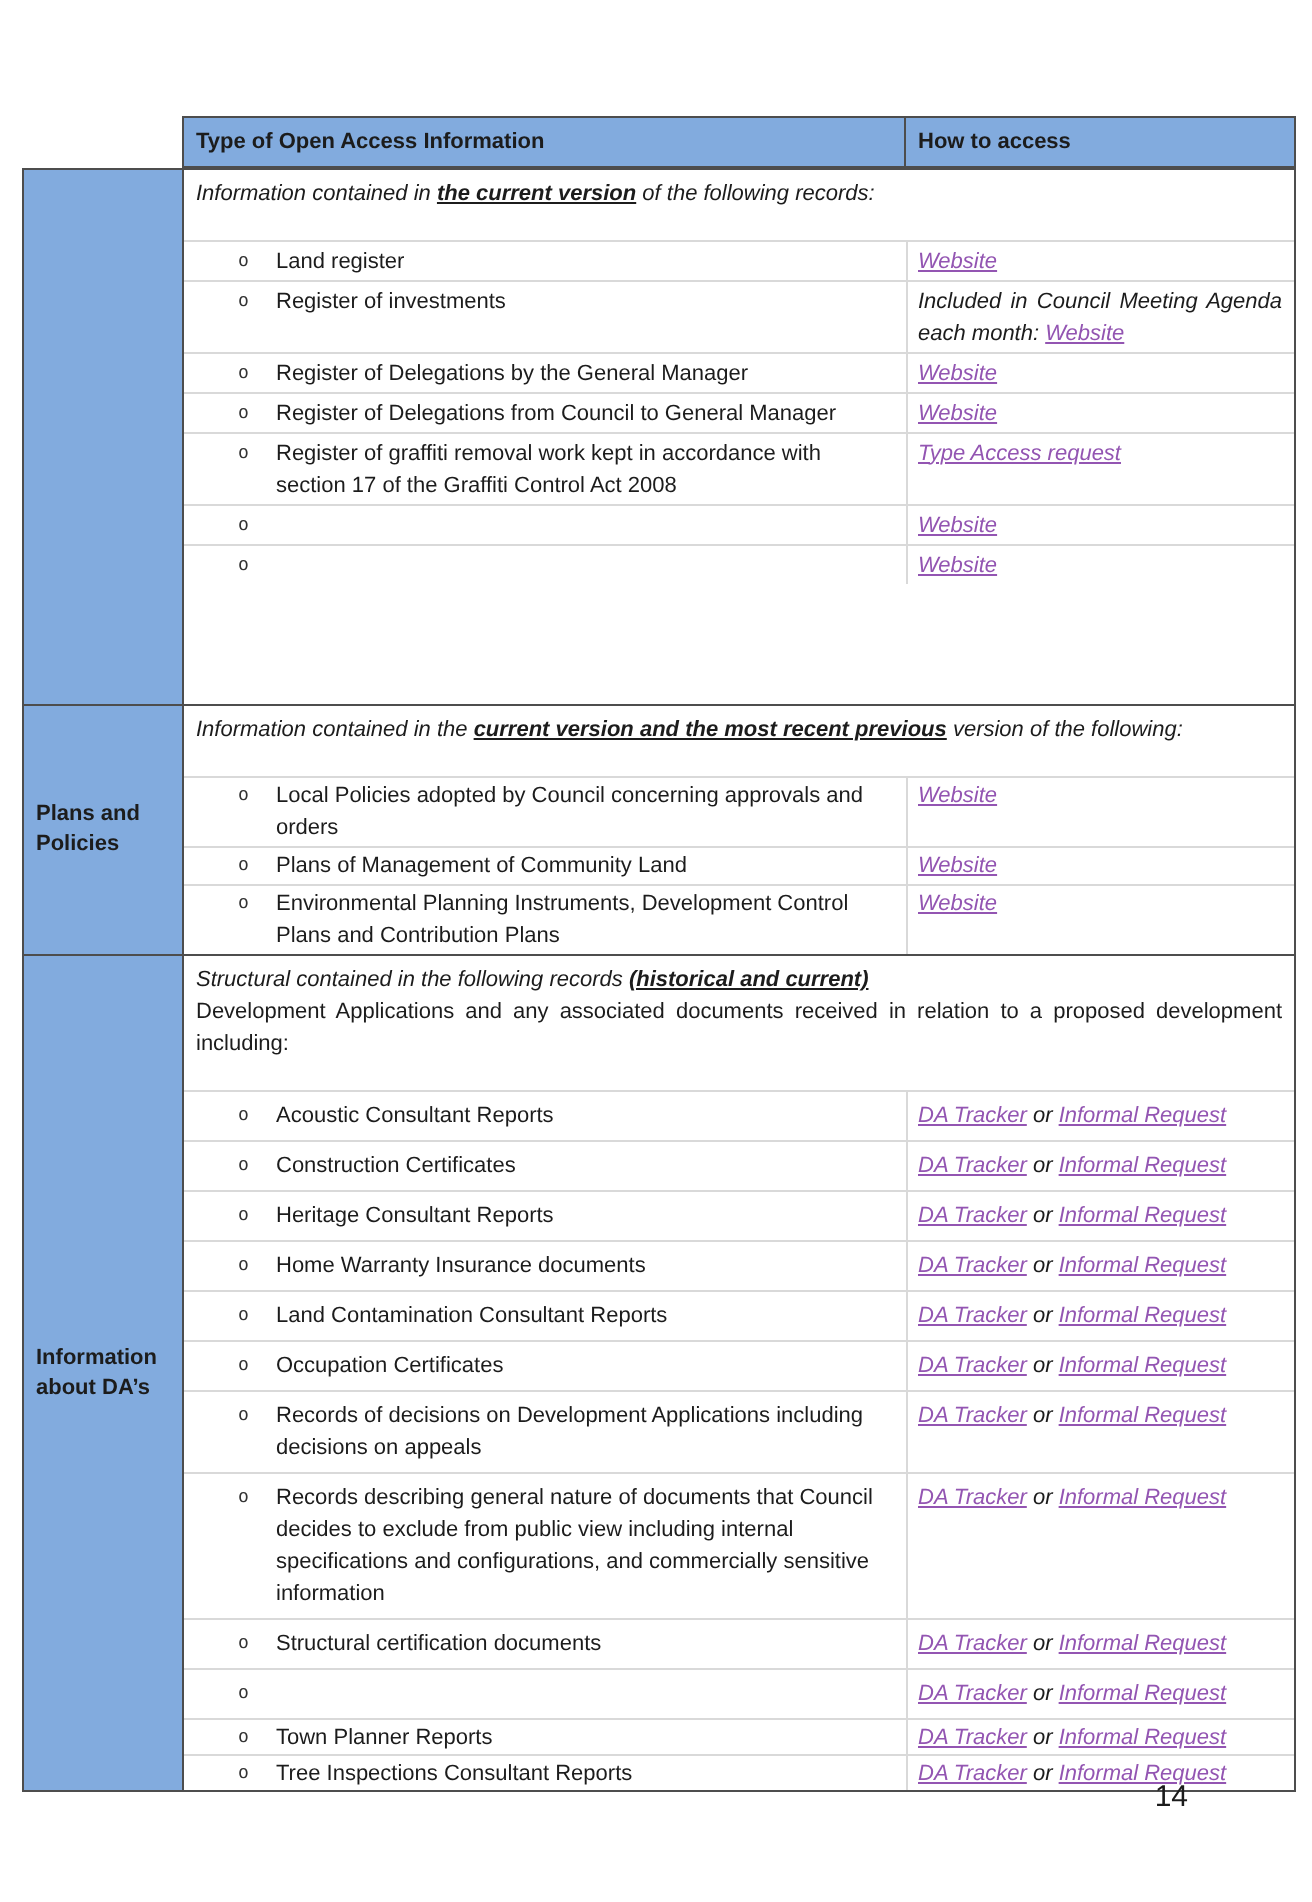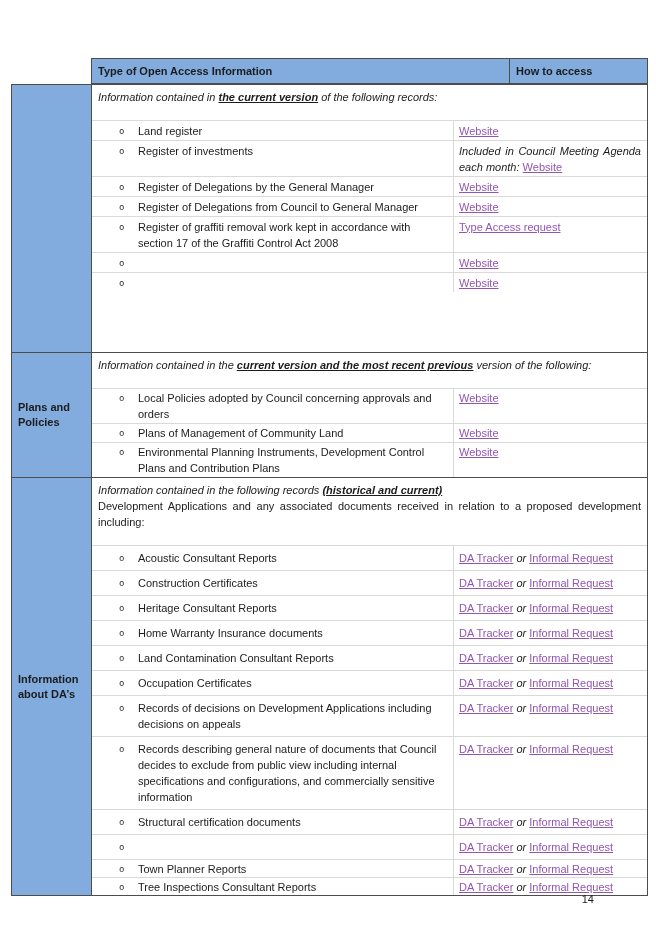--- a/index.html
+++ b/index.html
@@ -19,21 +19,21 @@
   .header-row{
     margin-left:80px;
     display:flex;
     background:var(--blue);
     border:1px solid var(--dark);
     box-sizing:border-box;
   }
   .header-cell{
     padding:4px 6px;font-weight:bold;box-sizing:border-box;
   }
-  .header-cell.type{width:418px;border-right:1px solid var(--dark);}
+  .header-cell.type{width:361px;border-right:1px solid var(--dark);}
   .header-cell.access{flex:1;}
   
   .body-wrap{
     border:1px solid var(--dark);
     box-sizing:border-box;
   }
   .section{display:flex;box-sizing:border-box;}
   .section + .section{border-top:1px solid var(--dark);}
   .label-cell{
     width:80px;flex:none;
@@ -61,30 +61,30 @@
     flex:1;box-sizing:border-box;
     border-left:1px solid var(--light);
     padding:var(--rp) 6px var(--rp) 5px;
   }
   .justify{text-align:justify;}
   
   .run-i{font-style:italic;}
   .run-ibu{font-style:italic;font-weight:bold;text-decoration:underline;}
   .run-r{}
   .run-link{
-    color:var(--link);
+    font-style:italic;color:var(--link);
     text-decoration:underline;cursor:pointer;
   }
   
   .sec-0{--rp:1.5px;min-height:267px;}
   .sec-1{--rp:1px;min-height:118px;}
   .sec-2{--rp:4px;min-height:410px;}
   .sec-2 .item-row:nth-last-child(-n+2){--rp:0.5px;}
   .page-number{
-    position:absolute;top:891px;right:62px;font-size:11px;
+    position:absolute;top:891px;right:62px;font-size:15px;
   }
 </style>
 </head>
 <body>
 
 <div class="page">
   <div class="doc-table">
     <div class="header-row">
       <div class="header-cell type">Type of Open Access Information</div>
       <div class="header-cell access">How to access</div>
@@ -143,21 +143,21 @@
             <div class="item-row">
               <div class="name-cell"><span class="bullet">o</span><span>Environmental Planning Instruments, Development Control Plans and Contribution Plans</span></div>
               <div class="access-cell"><span class="run-link">Website</span></div>
             </div>
           </div>
         </div>
         <div class="section sec-2">
           <div class="label-cell">Information about DA’s</div>
           <div class="sec-body">
             <div class="intro-row">
-              <p><span class="run-i">Information contained in the following records </span><span class="run-ibu">(historical and current)</span></p>
+              <p><span class="run-i">Structural contained in the following records </span><span class="run-ibu">(historical and current)</span></p>
               <p class="justify"><span class="run-r">Development Applications and any associated documents received in relation to a proposed development including:</span></p>
             </div>
             <div class="item-row">
               <div class="name-cell"><span class="bullet">o</span><span>Acoustic Consultant Reports</span></div>
               <div class="access-cell"><span class="run-link">DA Tracker</span><span class="run-i"> or </span><span class="run-link">Informal Request</span></div>
             </div>
             <div class="item-row">
               <div class="name-cell"><span class="bullet">o</span><span>Construction Certificates</span></div>
               <div class="access-cell"><span class="run-link">DA Tracker</span><span class="run-i"> or </span><span class="run-link">Informal Request</span></div>
             </div>

